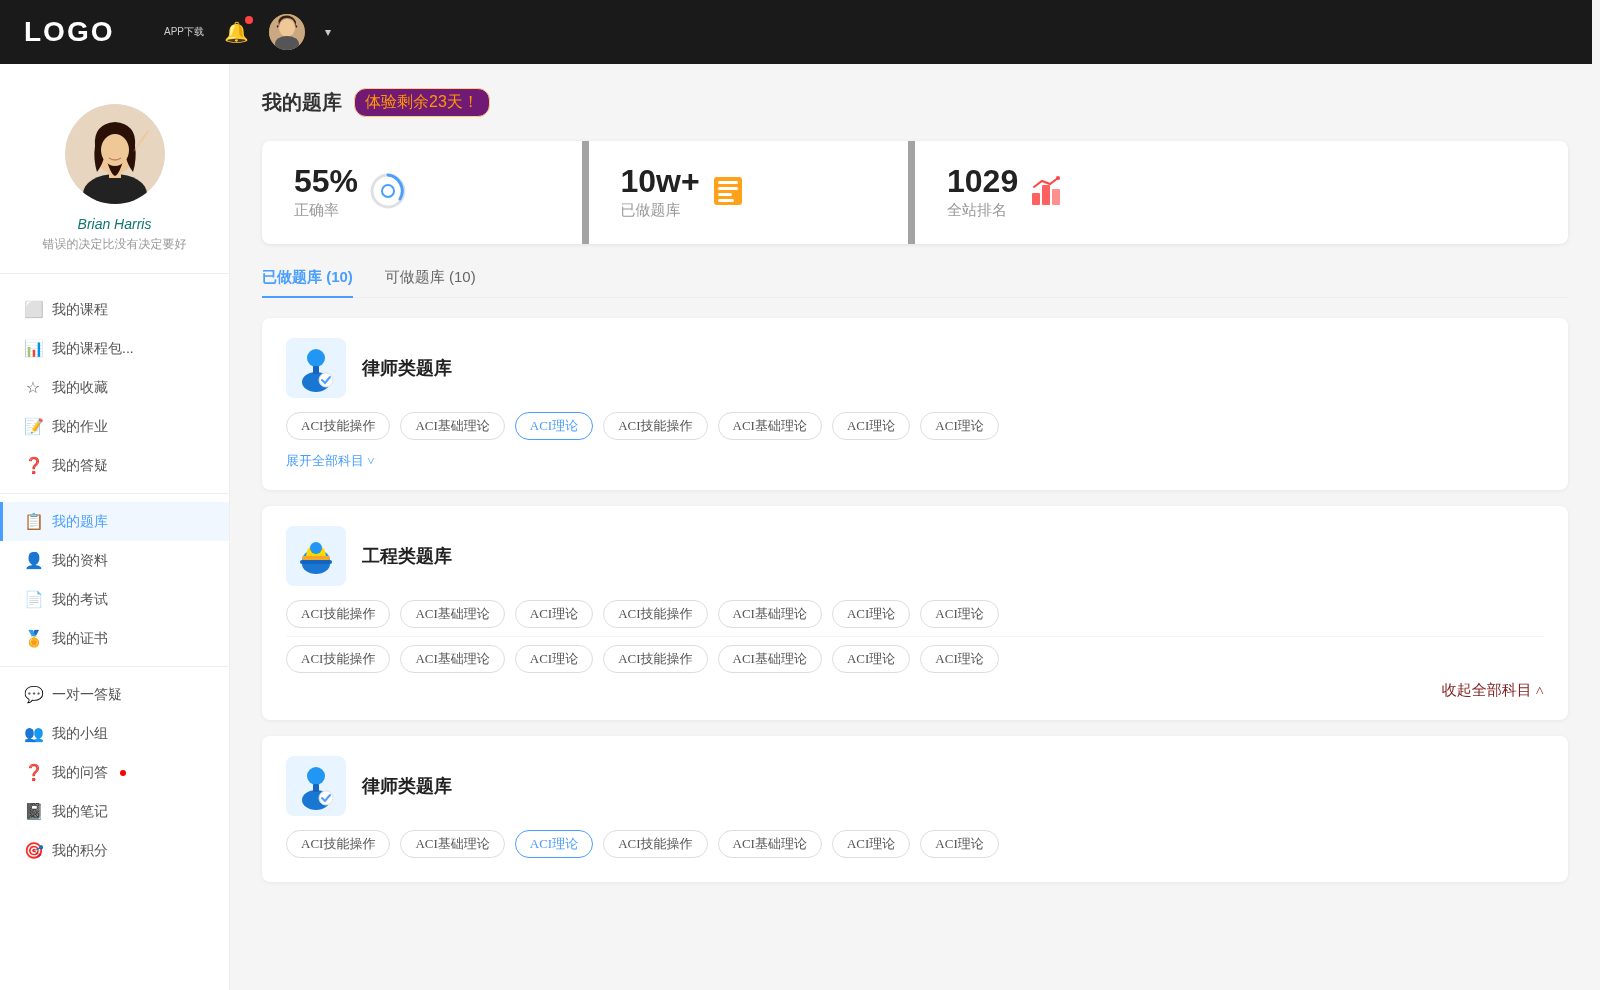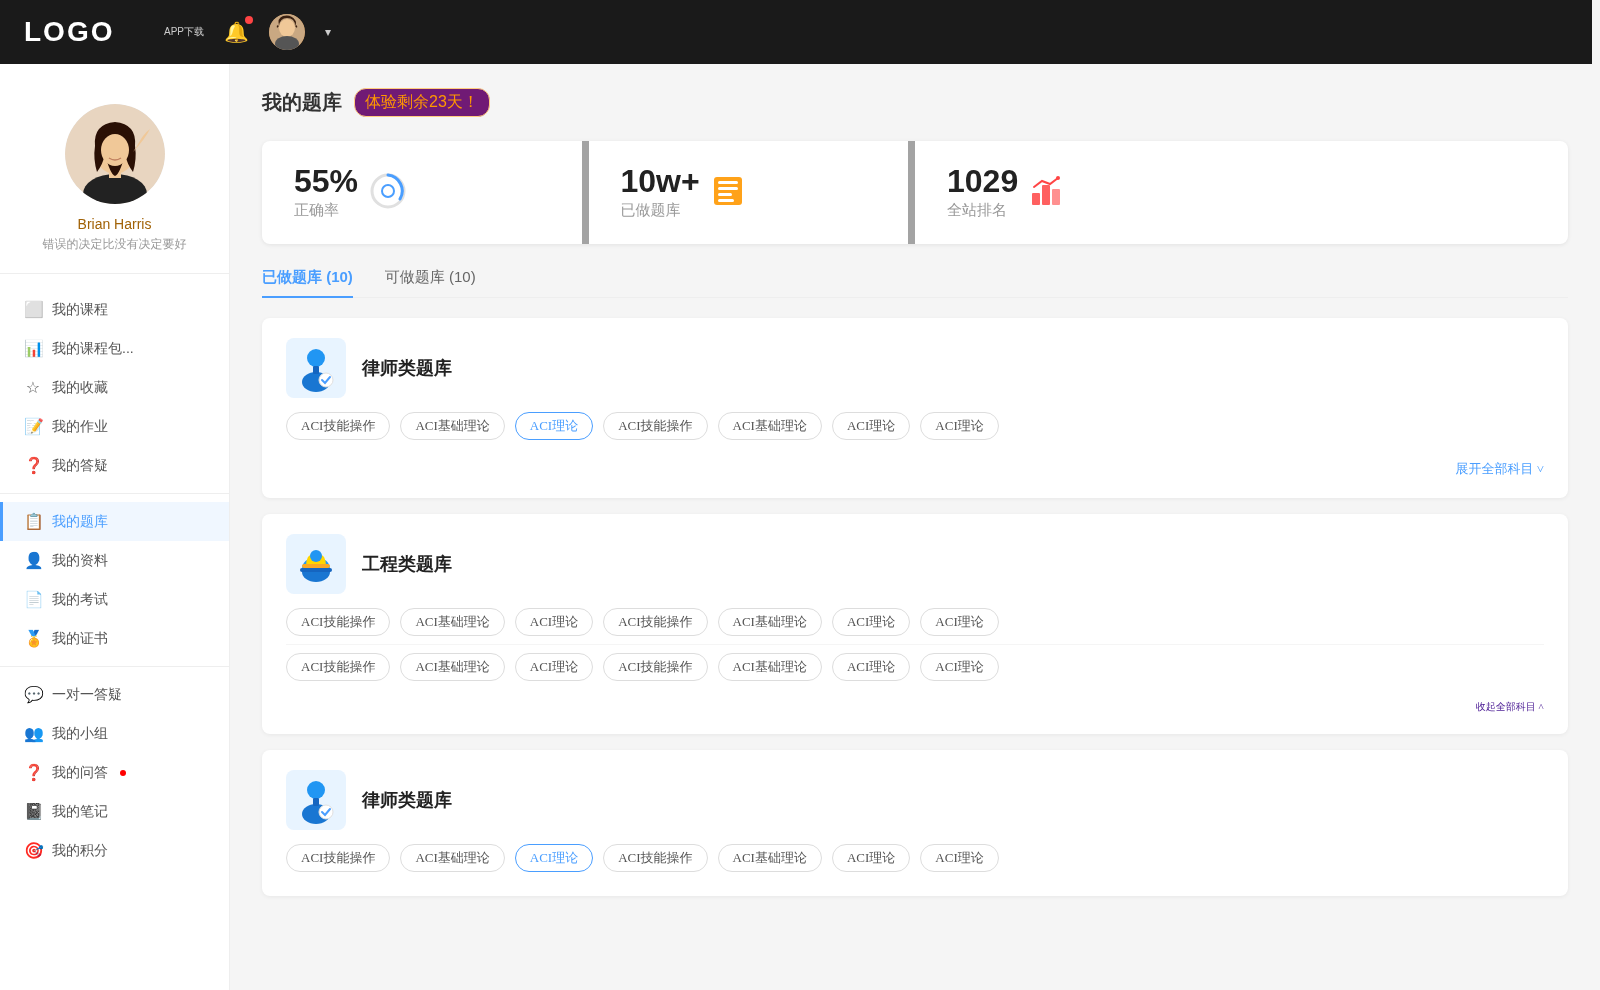--- a/index.html
+++ b/index.html
@@ -125,22 +125,23 @@
       margin: 0 auto 12px;
       background: #e8e8e8;
       overflow: hidden;
       display: flex;
       align-items: center;
       justify-content: center;
     }
     .sidebar-username {
       font-size: 14px;
       font-weight: 500;
-      color: #a16207;
+      color: #0f766e;
       margin-bottom: 4px;
+      font-style: italic;
     }
     .sidebar-subtitle {
       font-size: 12px;
       color: #999;
     }
     .sidebar-menu {
       list-style: none;
       padding: 8px 0;
     }
     .sidebar-menu-item {
@@ -317,29 +318,28 @@
     }
     .tag.active-tag {
       border-color: #4a9eff;
       color: #4a9eff;
       background: white;
     }
     .expand-link {
       font-size: 13px;
       color: #4a9eff;
       cursor: pointer;
+      margin-top: 12px;
+    }
+    .collapse-link {
+      font-size: 15px;
+      color: #7f1d1d;
+      cursor: pointer;
       text-align: right;
-      margin-top: 20px;
-    }
-    .collapse-link {
-      font-size: 10px;
-      color: #4c1d95;
-      cursor: pointer;
-      text-align: right;
-      margin-top: 19px;
+      margin-top: 8px;
     }
 
     
     .tags-row-2 {
       display: flex;
       flex-wrap: wrap;
       gap: 10px;
       align-items: center;
       margin-top: 8px;
       padding-top: 8px;

